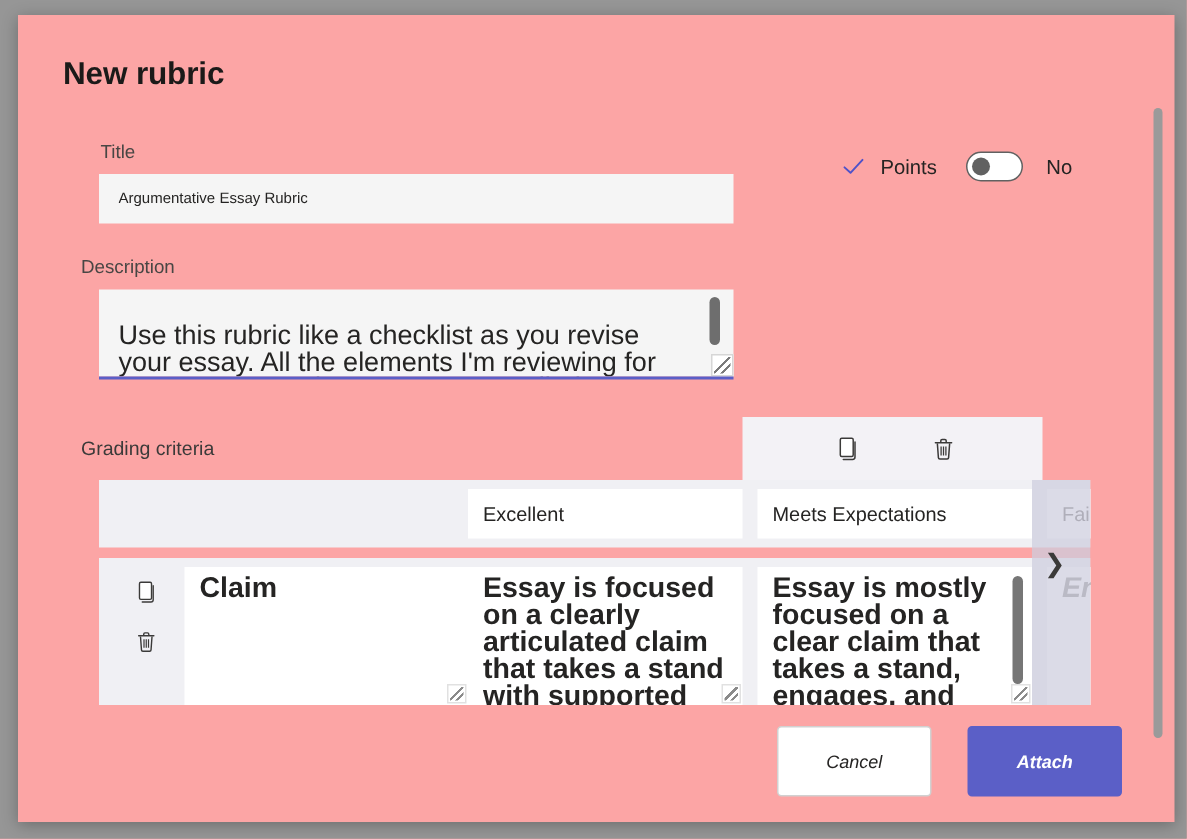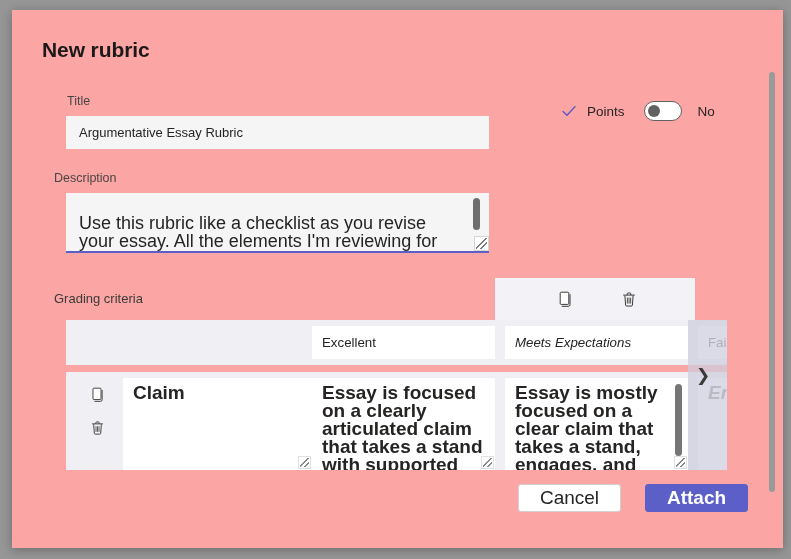--- a/index.html
+++ b/index.html
@@ -88,21 +88,21 @@
     left: 54px;
     top: 106px;
     width: 423px;
     height: 33px;
     background: #f5f5f5;
     border: none;
     outline: none;
     padding: 0 13px;
     box-sizing: border-box;
     font-family: "Liberation Sans", sans-serif;
-    font-size: 13px;
+    font-size: 10px;
     color: #252423;
   }
 
   
   .desc-wrap {
     position: absolute;
     left: 54px;
     top: 183px;
     width: 423px;
     height: 58px;
@@ -209,21 +209,21 @@
     height: 33px;
     background: #ffffff;
     box-sizing: border-box;
     padding: 0 10px;
     display: flex;
     align-items: center;
     font-size: 13.3px;
     color: #252423;
   }
   .thead .cell.c1 { left: 246px; width: 183px; }
-  .thead .cell.c2 { left: 439px; width: 183px; font-style: italic; }
+  .thead .cell.c2 { left: 439px; width: 183px; }
   .thead .cell.c3 { left: 632px; width: 183px; color: #605e5c; }
 
   
   .trow {
     position: absolute;
     left: 0;
     top: 94px;
     width: 661px;
     height: 98px;
     background: #f0f0f4;
@@ -313,29 +313,30 @@
     left: 8px;
     top: 45px;
     font-size: 17px;
     color: #3b3a39;
     cursor: pointer;
   }
 
   
   .btn {
     position: absolute;
-    height: 28px;
+    height: 47px;
     border-radius: 3px;
     font-family: "Liberation Sans", sans-serif;
-    font-size: 19px;
+    font-size: 12px;
     display: flex;
     align-items: center;
     justify-content: center;
     cursor: pointer;
     box-sizing: border-box;
+    font-style: italic;
   }
   .btn-cancel {
     left: 506px;
     top: 474px;
     width: 103px;
     background: #ffffff;
     border: 1px solid #d1d1d1;
     color: #252423;
   }
   .btn-attach {

